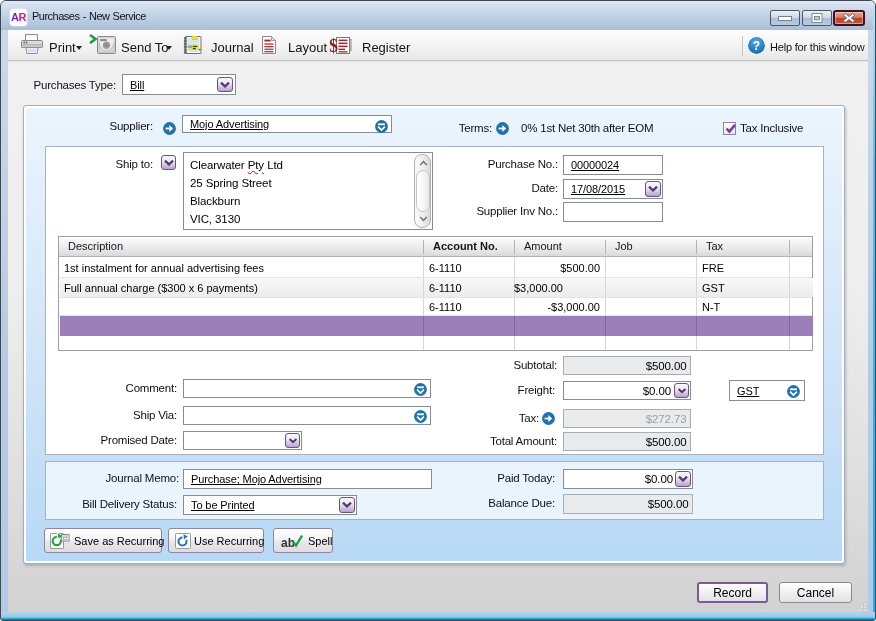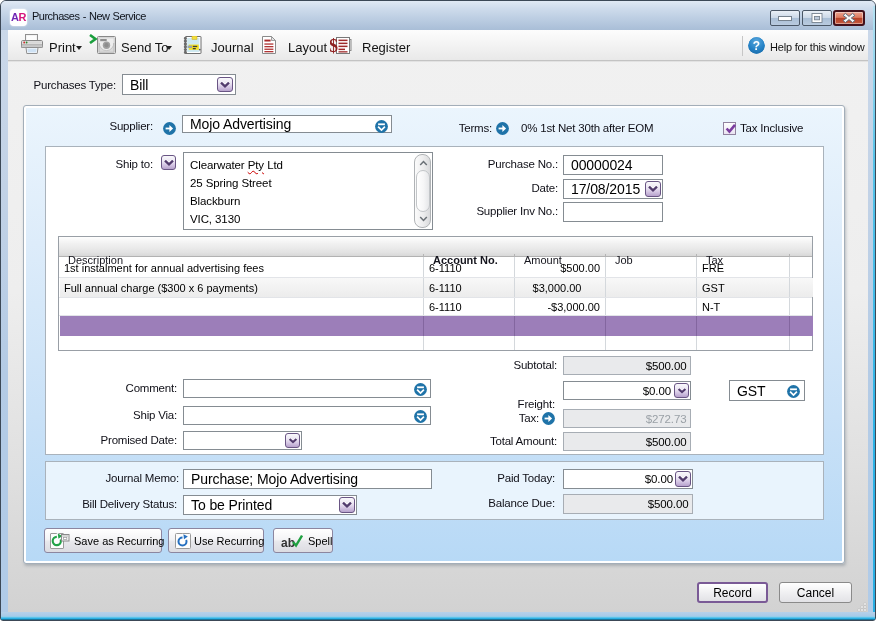--- a/index.html
+++ b/index.html
@@ -32,35 +32,35 @@
 
 #toolbar { position:absolute; left:8px; top:30px; width:860px; height:31px;
   background:linear-gradient(180deg,#fdfdfd 0%,#f2f2f2 55%,#e9e9e9 100%); border-bottom:1px solid #c3c3c3; box-shadow:0 1px 0 #e2e2e2; }
 .tbtext { position:absolute; top:40px; font-size:13px; color:#141414; }
 .caret { position:absolute; top:46px; width:0; height:0; border-left:3.5px solid transparent; border-right:3.5px solid transparent; border-top:4px solid #222; }
 
 
 .lbl { position:absolute; font-size:11.5px; letter-spacing:-0.2px; color:#101018; text-align:right; white-space:nowrap; }
 .inp { position:absolute; background:#fff; border:1px solid #858c92; font-size:12px; color:#000; white-space:nowrap; }
 .inp.gray { background:#e9eaec; border-color:#a7adb4; }
-.itext { position:absolute; left:7px; top:50%; transform:translateY(-50%); font-size:14px; letter-spacing:-0.1px; white-space:nowrap; }
+.itext { position:absolute; left:7px; top:50%; transform:translateY(-50%); font-size:11px; letter-spacing:-0.1px; white-space:nowrap;text-decoration:underline; }
 .rtext { position:absolute; right:3.5px; top:50%; transform:translateY(-50%); font-size:11.5px; letter-spacing:-0.1px; white-space:nowrap; }
 
 
 #panel { position:absolute; left:23px; top:105px; width:822px; height:459px; border:1px solid #a3aeb9; border-radius:3px;
   background:linear-gradient(180deg,#ebf5fd 0%,#ddecfa 30%,#c9e1f7 68%,#b7d9f6 100%);
   box-shadow:inset 0 0 0 2px #ffffff, 1px 2px 3px rgba(120,130,140,0.45); }
 #wpanel1 { position:absolute; left:45px; top:146px; width:779px; height:309px; background:#fff; border:1px solid #a9b2bb; }
 #wpanel2 { position:absolute; left:45px; top:461px; width:779px; height:59px; background:#e9f4fd; border:1px solid #a9b2bb; }
 
 
 #tbl { position:absolute; left:58px; top:236px; width:755px; height:115px; border:1px solid #999fa6; background:#fff; }
 #thead { position:absolute; left:0; top:0; width:100%; height:20px;
   background:linear-gradient(180deg,#fefefe 0%,#f1f1f1 35%,#e3e3e3 80%,#d8d8d8 100%); border-bottom:1px solid #b2b2b2; }
-.th { position:absolute; top:3px; font-size:11px; color:#15151d; padding-left:9px; border-left:1px solid #b4b4b4; height:14px;margin-top:14px; }
+.th { position:absolute; top:3px; font-size:11px; color:#15151d; padding-left:9px; border-left:1px solid #b4b4b4; height:14px; }
 .td { position:absolute; font-size:11px; color:#000; white-space:nowrap; }
 .colline { position:absolute; top:20px; bottom:0; width:1px; background:#d4d8dc; }
 .rowline { position:absolute; left:0; width:100%; height:1px; background:#e2e4e8; }
 #selrow { position:absolute; left:1px; top:79px; width:753px; height:20px; background:#9c7eb9; }
 
 
 
 .pbtn { position:absolute; border:1px solid #695584; border-radius:3px;
   background:linear-gradient(180deg,#f9f8fb 0%,#ece6f3 40%,#d4c5e3 70%,#b7a2cc 100%); }
 .pbtn svg { position:absolute; left:50%; top:50%; transform:translate(-50%,-50%); }
@@ -322,39 +322,39 @@
   <div class="colline" style="left:730px;"></div>
   <div class="rowline" style="top:40px;"></div>
   <div class="rowline" style="top:60px;"></div>
   <div class="rowline" style="top:78px;"></div>
   <div class="td" style="left:5px; top:25px;">1st instalment for annual advertising fees</div>
   <div class="td" style="left:370px; top:25px;">6-1110</div>
   <div class="td" style="left:455px; width:86px; top:25px; text-align:right;">$500.00</div>
   <div class="td" style="left:643px; top:25px;">FRE</div>
   <div class="td" style="left:5px; top:45px;">Full annual charge ($300 x 6 payments)</div>
   <div class="td" style="left:370px; top:45px;">6-1110</div>
-  <div class="td" style="left:455px; width:86px; top:45px; text-align:center;">$3,000.00</div>
+  <div class="td" style="left:455px; width:86px; top:45px; text-align:left;">$3,000.00</div>
   <div class="td" style="left:643px; top:45px;">GST</div>
   <div class="td" style="left:370px; top:64px;">6-1110</div>
   <div class="td" style="left:455px; width:86px; top:64px; text-align:right;">-$3,000.00</div>
   <div class="td" style="left:643px; top:64px;">N-T</div>
   <div id="selrow">
     <div style="position:absolute;left:363px;top:0;bottom:0;width:1px;background:rgba(70,40,95,0.28);"></div>
     <div style="position:absolute;left:454px;top:0;bottom:0;width:1px;background:rgba(70,40,95,0.28);"></div>
     <div style="position:absolute;left:545px;top:0;bottom:0;width:1px;background:rgba(70,40,95,0.28);"></div>
     <div style="position:absolute;left:636px;top:0;bottom:0;width:1px;background:rgba(70,40,95,0.28);"></div>
     <div style="position:absolute;left:729px;top:0;bottom:0;width:1px;background:rgba(70,40,95,0.28);"></div>
   </div>
 </div>
 
 <div class="lbl" style="right:319px; top:359px;">Subtotal:</div>
 <div class="inp gray" style="left:563px; top:356px; width:128px; height:19px;">
     <span class="rtext">$500.00</span>
   </div>
-<div class="lbl" style="right:321px; top:384px;margin-top:14px;">Freight:</div>
+<div class="lbl" style="right:321px; top:384px;">Freight:</div>
 <div class="inp" style="left:563px; top:381px; width:128px; height:19px;">
   <span class="rtext" style="right:19px;">$0.00</span>
   <div class="pbtn" style="right:1px; top:1px; width:15px; height:15px;">
     <svg width="9" height="6" viewBox="0 0 10 7">
         <path d="M1 -0.2 L5 3.4 L9 -0.2" fill="none" stroke="#ffffff" stroke-width="1.6"></path>
         <path d="M1 1.2 L5 4.8 L9 1.2" fill="none" stroke="#523b6d" stroke-width="2.4"></path>
       </svg>
   </div>
 </div>
 <div class="lbl" style="right:337px; top:412px;">Tax:</div>

